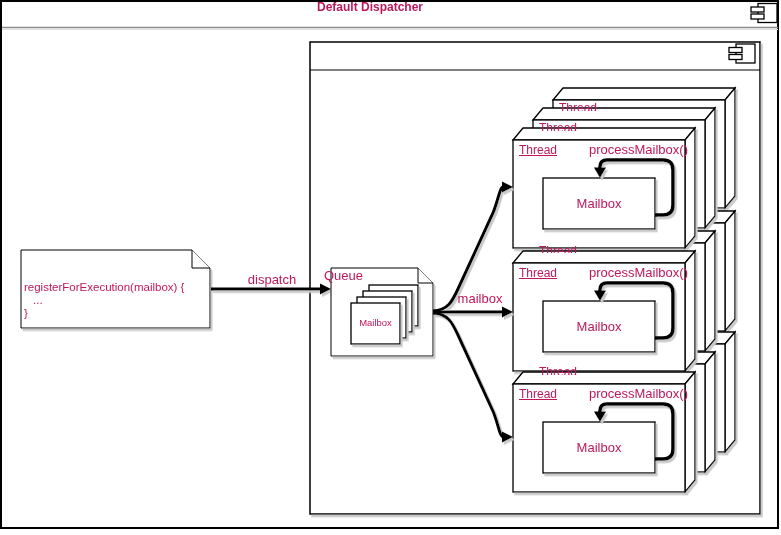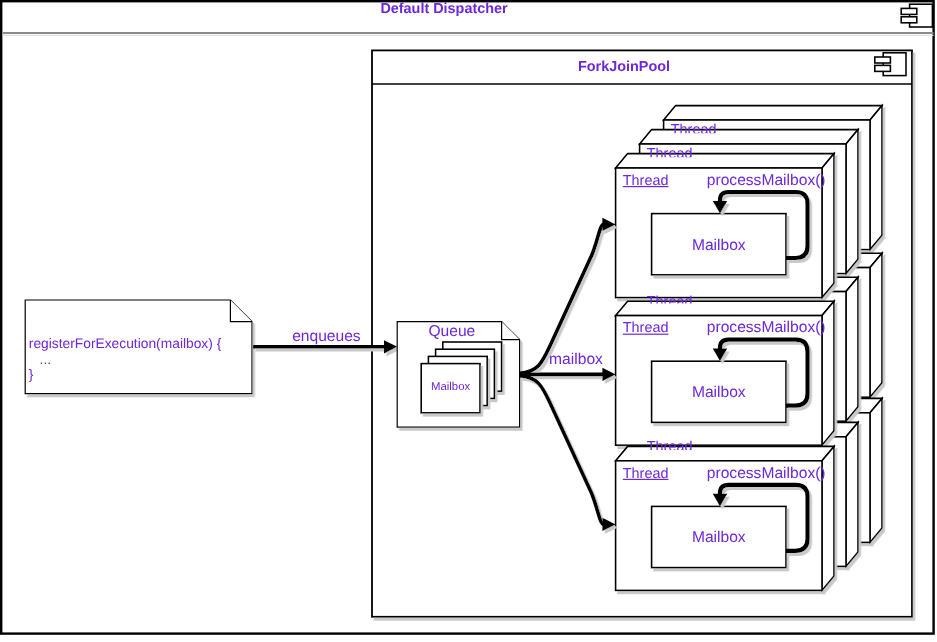--- a/index.html
+++ b/index.html
@@ -1,21 +1,21 @@
 <!DOCTYPE html>
 <html><head>
 <meta charset="utf-8">
 <style>
   html,body{margin:0;padding:0;background:#ffffff;}
   .canvas{
     position:relative;
     width:781px;height:535px;
     background:#ffffff;
     font-family:"Liberation Sans","DejaVu Sans",sans-serif;
-    color:#6d28d9;
+    color:#be185d;
     overflow:hidden;
   }
   svg{position:absolute;left:0;top:0;}
   .shape{fill:#ffffff;stroke:#000000;stroke-width:1.3;}
   .thin{stroke-width:1;}
   .frame{fill:none;stroke:#000000;stroke-width:2;}
   .fjp{fill:#ffffff;stroke:#000000;stroke-width:1.5;}
   .arrow{fill:none;stroke:#000000;stroke-width:3;}
   .ah{fill:#000000;stroke:none;}
   .loop{fill:none;stroke:#000000;stroke-width:3.5;}
@@ -119,32 +119,31 @@
       <path class="arrow" d="M433,311 C448,310 452,302 458,289 L493,213 C498,201 500,187 503,187"></path>
       <polygon class="ah" points="502,181.5 513,187 502,192.5"></polygon>
       <path class="arrow" d="M433,312 L503,312"></path>
       <polygon class="ah" points="502,306.5 513,312 502,317.5"></polygon>
       <path class="arrow" d="M433,313 C448,314 452,322 458,335 L493,411 C498,423 500,437 503,437"></path>
       <polygon class="ah" points="502,431.5 513,437 502,442.5"></polygon>
     </g>
   </svg>
 
   <div class="txt bold f12 ctr" style="left:0;top:6;width:740px;">Default Dispatcher</div>
-  <div class="txt bold f12 ctr" style="left:310px;top:48px;width:420px;">ForkJoinPool</div>
 
   <div class="txt f115" style="left:24px;top:253px;margin-top:28px;">
     <div>registerForExecution(mailbox) {</div>
     <div style="padding-left:9px;">...</div>
     <div>}</div>
   </div>
 
-  <div class="txt f11 ctr" style="left:232px;top:273px;width:80px;">enqueues</div>
+  <div class="txt f11 ctr" style="left:232px;top:273px;width:80px;">dispatch</div>
   <div class="txt f11 ctr" style="left:457px;top:292px;width:46px;">mailbox</div>
 
-  <div class="txt f11" style="left:357px;top:269px;">Queue</div>
+  <div class="txt f11" style="left:324px;top:269px;">Queue</div>
   <div class="txt f95 ctr" style="left:351px;top:317px;width:49px;">Mailbox</div>
 
   <div class="txt f12 und" style="left:519px;top:143px;">Thread</div>
   <div class="txt f11 ctr" style="left:589px;top:143px;width:92px;">processMailbox()</div>
   <div class="txt f11 ctr" style="left:543px;top:197px;width:112px;">Mailbox</div>
 
   <div class="txt f12 und" style="left:519px;top:266px;">Thread</div>
   <div class="txt f11 ctr" style="left:589px;top:266px;width:92px;">processMailbox()</div>
   <div class="txt f11 ctr" style="left:543px;top:320px;width:112px;">Mailbox</div>
 

